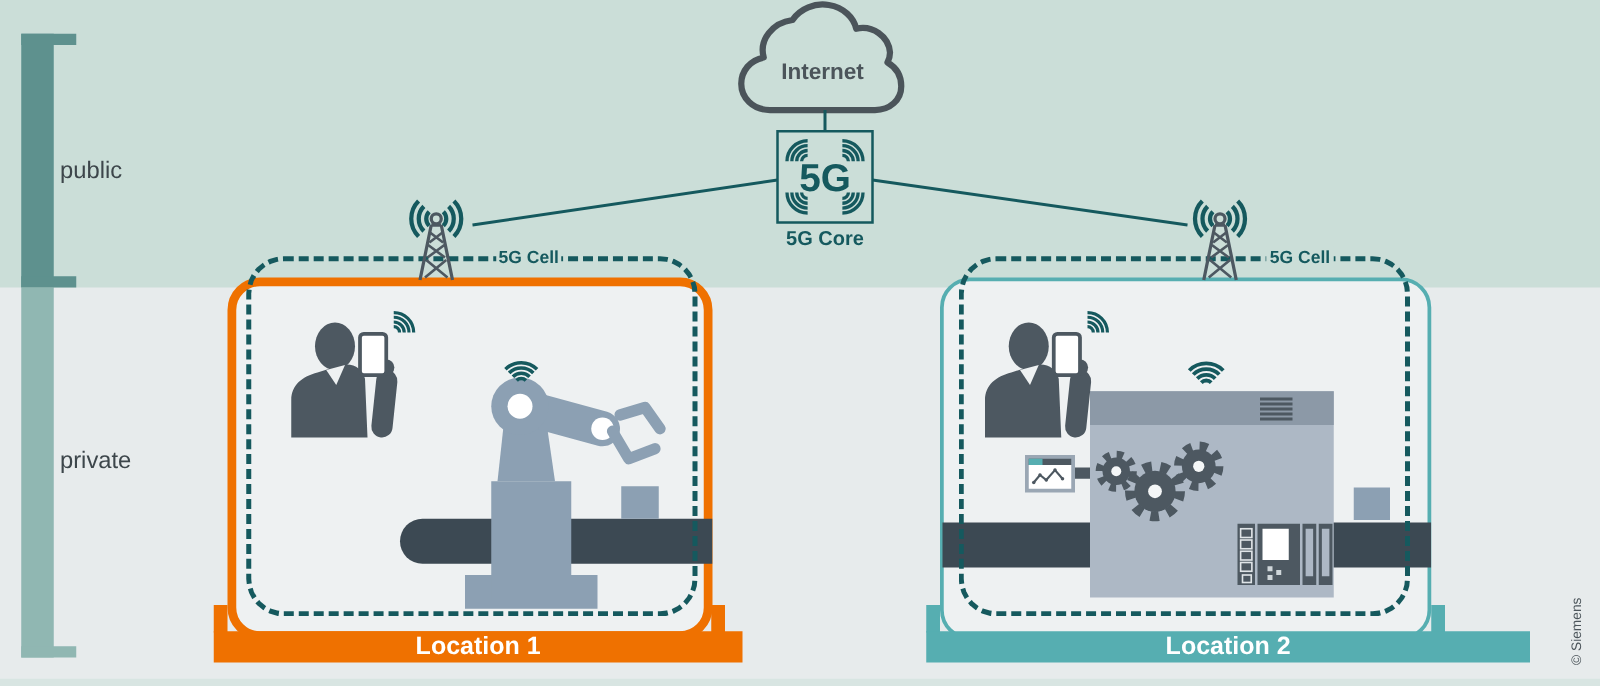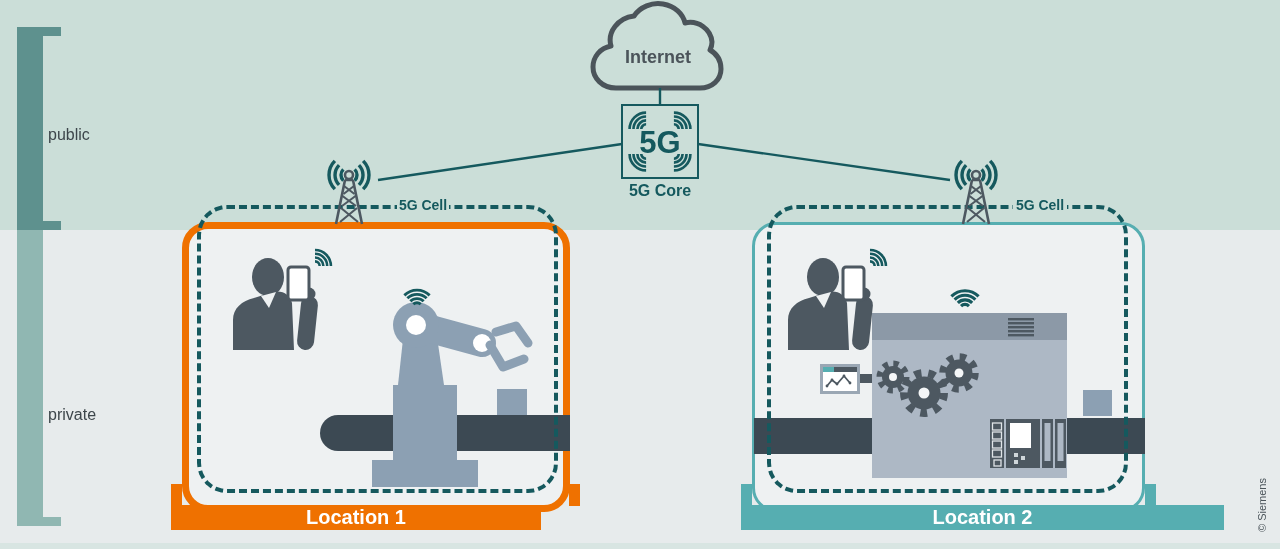--- a/index.html
+++ b/index.html
@@ -11,36 +11,36 @@
     --cloud-gray:#4b545a; --interior:#eef1f2; --text-dark:#3d464b;
   }
   html,body{margin:0;padding:0;}
   body{font-family:"Liberation Sans",sans-serif;background:#fff;}
   .stage{position:relative;width:1280px;height:549px;overflow:hidden;background:var(--band-private);}
   .band-public{position:absolute;left:0;top:0;width:1280px;height:230px;background:var(--band-public);}
   .band-bottom{position:absolute;left:0;top:543px;width:1280px;height:6px;background:var(--band-footer);}
   .brk{position:absolute;}
   .brk.pub{background:var(--bracket-public);}
   .brk.priv{background:var(--bracket-private);}
-  .zone-label{position:absolute;left:48px;font-size:16px;font-weight:500;color:var(--text-dark);}
+  .zone-label{position:absolute;left:48px;font-size:19px;font-weight:500;color:var(--text-dark);}
   .zone-label.pub{top:126px;}
-  .zone-label.priv{top:358px;margin-top:48px;}
+  .zone-label.priv{top:358px;}
   .loc-box{position:absolute;box-sizing:border-box;background:var(--interior);}
   .loc-box.l1{left:182px;top:222px;width:388px;height:290px;border:7px solid var(--orange);border-radius:26px;}
   .loc-box.l2{left:752px;top:222px;width:393px;height:290px;border:3px solid var(--teal);border-radius:24px;}
   .loc-svg{position:absolute;top:222px;}
   .loc-svg.l1{left:182px;}
   .loc-svg.l2{left:752px;}
   .dashed-cell{position:absolute;top:205px;width:361px;height:288px;box-sizing:border-box;
     border:4px dashed var(--dark-teal);border-radius:30px;z-index:4;}
   .dashed-cell.l1{left:197px;}
   .dashed-cell.l2{left:767px;}
   .footer-bar{position:absolute;top:505px;height:25px;z-index:3;color:#fff;font-size:20px;font-weight:700;
     text-align:center;line-height:25px;}
-  .footer-bar.l1{left:171px;width:370px;background:var(--orange);}
+  .footer-bar.l1{left:171px;width:423px;background:var(--orange);}
   .footer-bar.l2{left:741px;width:483px;background:var(--teal);}
   .wing{position:absolute;top:484px;width:11px;height:22px;z-index:3;}
   .wing.o{background:var(--orange);}
   .wing.t{background:var(--teal);}
   .overlay{position:absolute;left:0;top:0;z-index:5;pointer-events:none;}
   .copyright{position:absolute;left:1233px;top:498px;width:60px;height:14px;font-size:11px;color:#4c555b;
     transform:rotate(-90deg);white-space:nowrap;text-align:center;}
   svg text{font-family:"Liberation Sans",sans-serif;}
   .t-dteal{fill:var(--dark-teal);}
   .t-gray{fill:var(--cloud-gray);}

